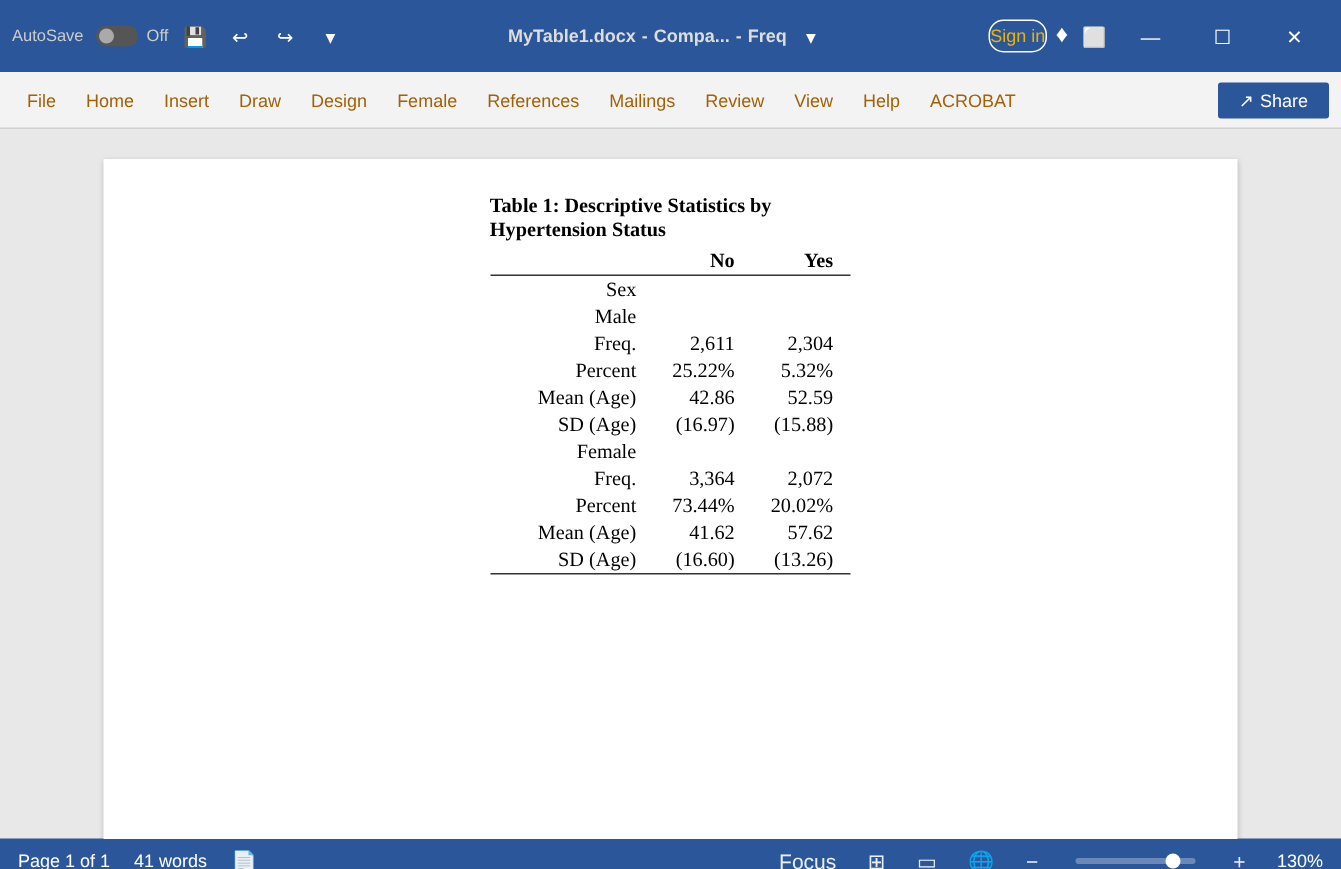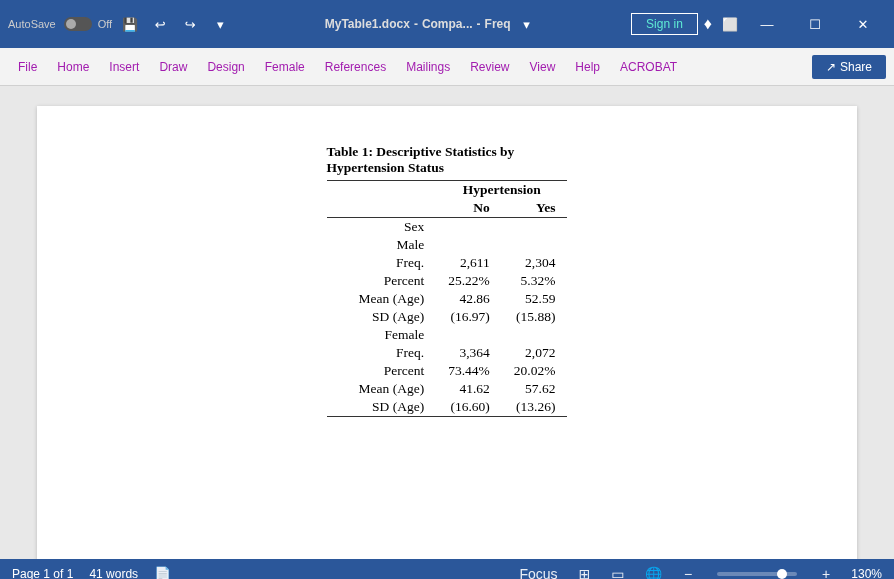--- a/index.html
+++ b/index.html
@@ -40,25 +40,25 @@
       color: white;
       font-size: 13px;
       width: 24px;
       height: 24px;
       cursor: pointer;
       display: flex; align-items: center; justify-content: center;
     }
     .sign-in-btn {
       background: #2b579a;
       border: 1px solid #fff;
-      color: #5eead4;
+      color: #eab308;
       font-size: 12px;
-      padding: 3px 14px;
-      cursor: pointer;
-      border-radius: 0;
+      padding: 3px 0;
+      cursor: pointer;
+      border-radius: 10px;
     }
     .win-btn {
       width: 46px;
       height: 38px;
       background: none;
       border: none;
       color: white;
       font-size: 13px;
       cursor: pointer;
       display: flex; align-items: center; justify-content: center;
@@ -72,21 +72,21 @@
       border-bottom: 1px solid #d0d0d0;
       height: 38px;
       display: flex;
       align-items: center;
       padding: 0 8px;
     }
     .ribbon-menu { display: flex; align-items: center; gap: 0; flex: 1; }
     .ribbon-item {
       padding: 6px 10px;
       font-size: 12px;
-      color: #a21caf;
+      color: #a16207;
       cursor: pointer;
       border-radius: 2px;
       white-space: nowrap;
     }
     .ribbon-share {
       background: #2b579a;
       color: white;
       padding: 5px 14px;
       border-radius: 2px;
       font-size: 12px;
@@ -99,24 +99,24 @@
       background: #e8e8e8;
       flex: 1;
       display: flex;
       justify-content: center;
       padding: 20px;
       height: calc(579px - 38px - 38px - 30px);
       overflow: auto;
     }
     .page {
       background: white;
-      width: 820px;
+      width: 756px;
       min-height: 460px;
       box-shadow: 0 1px 4px rgba(0,0,0,0.2);
-      padding: 38px 40px;
+      padding: 23px 40px;
     }
 
     
     .doc-table {
       font-family: 'Times New Roman', Times, serif;
       font-size: 13.5px;
       border-collapse: collapse;
       margin: 0 auto;
     }
     .doc-table caption {
@@ -217,24 +217,20 @@
     <span>↗</span>
     <span>Share</span>
   </div>
 </div>
 
 <div class="doc-area">
   <div class="page">
     <table class="doc-table">
       <caption>Table 1: Descriptive Statistics by Hypertension Status</caption>
       <thead>
-        <tr class="border-top">
-          <th style="text-align:left;"></th>
-          <th colspan="2" style="text-align:center;">Hypertension</th>
-        </tr>
         <tr class="border-bottom">
           <th></th>
           <th>No</th>
           <th>Yes</th>
         </tr>
       </thead>
       <tbody>
 
         <tr>
           <td>Sex</td>

